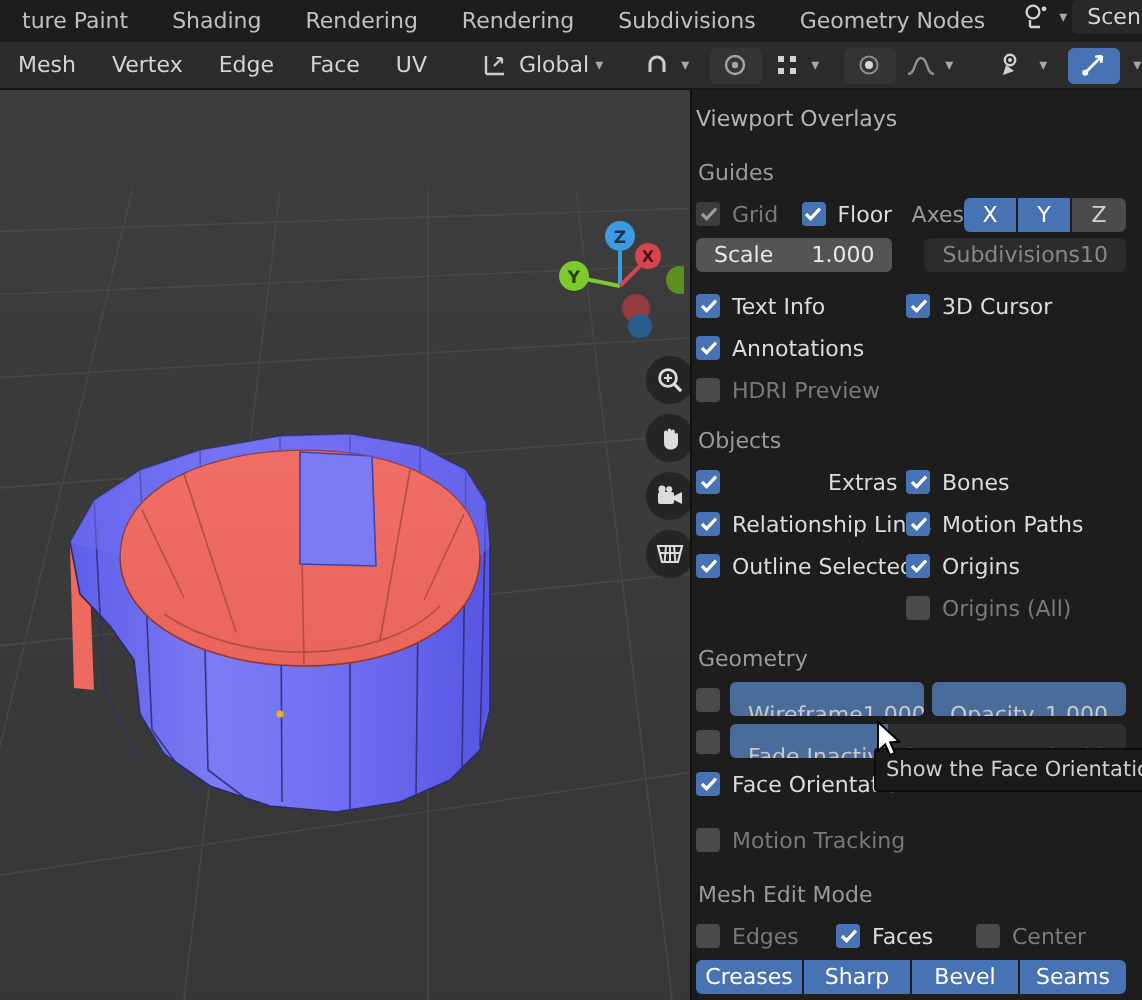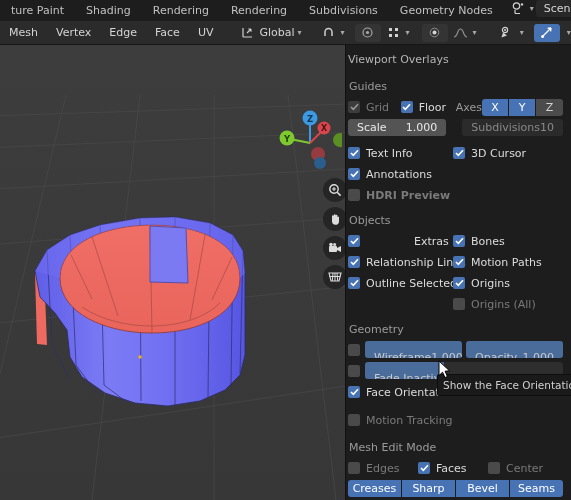--- a/index.html
+++ b/index.html
@@ -459,21 +459,21 @@
         <span class="cb">
             <svg width="9" height="8" viewBox="0 0 9 8">
               <path d="M1 4 L3.3 6.3 L8 1.3" stroke="#fff" stroke-width="1.6" fill="none"></path>
             </svg>
           </span>
         <span class="cb-lbl">Annotations</span>
       </div>
     </div>
 
     <div class="row">
-      <div style="display:flex;align-items:center;font-weight:bold;">
+      <div style="display:flex;align-items:center;">
         <span class="cb off"></span>
         <span class="cb-lbl dis">HDRI Preview</span>
       </div>
     </div>
 
     <div class="sect-label" style="margin-top:10px;">Objects</div>
 
     <div class="row">
       <div style="display:flex;align-items:center;width:105px;gap:48px;">
         <span class="cb">

